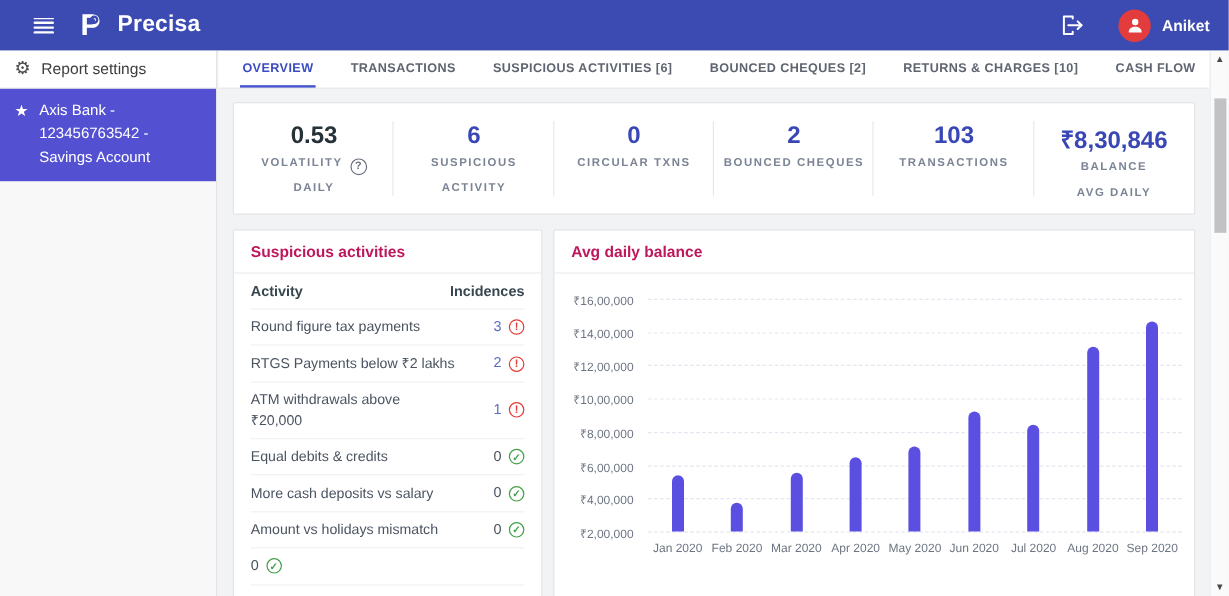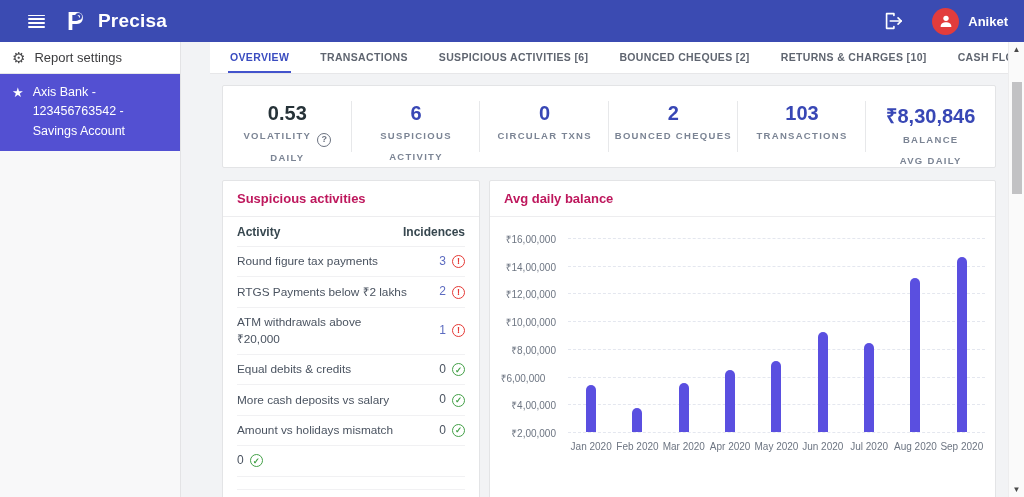--- a/index.html
+++ b/index.html
@@ -28,30 +28,30 @@
     background:#f8f8f9; border-right:1px solid #e3e3e5; }
   .report-settings { background:#fff; height:32px; display:flex; align-items:center;
     gap:9px; padding:0 12px; border-bottom:1px solid #e6e6e8; font-size:13px;
     color:#3d3d3f; cursor:pointer; }
   .gear { font-size:15px; color:#4a4a4c; line-height:1; }
   .account-item { background:#5350d2; color:#fff; padding:9px 10px 10px 12px;
     display:flex; gap:9px; font-size:12.5px; line-height:1.55; cursor:pointer; }
   .account-item .star { font-size:13px; line-height:1.5; }
 
   
-  .content { position:absolute; left:182px; top:42px; right:16px; bottom:0; overflow:hidden;margin-left:28px; }
+  .content { position:absolute; left:182px; top:42px; right:16px; bottom:0; overflow:hidden; }
   .tab-bar { background:#fff; height:32px; border-bottom:1px solid #e7e7e9;
     display:flex; align-items:stretch; padding:0 18px; gap:27px; }
   .tab { display:flex; align-items:center; font-size:10.5px; font-weight:600;
     letter-spacing:.35px; color:#5f6570; border-bottom:2px solid transparent;
     padding:0 2px; white-space:nowrap; cursor:pointer; }
   .tab.active { color:#3a4cc0; border-bottom-color:#4353cc; }
 
   .stats-card { margin:11px 12px 0 12px; background:#fff; border:1px solid #e3e4e6;
-    border-radius:2px; height:83px; display:flex; }
+    border-radius:2px; height:94px; display:flex; }
   .stat { flex:1; position:relative; text-align:center; padding-top:16px; }
   .stat:not(:last-child)::after { content:''; position:absolute; right:0; top:15px;
     bottom:15px; width:1px; background:#e7e8ea; }
   .stat-value { font-size:20px; font-weight:700; color:#3847b5; }
   .stat-value.dark { color:#263238; }
   .stat-label-line { font-size:9.5px; letter-spacing:1.3px; color:#7b8494;
     line-height:21px; font-weight:600; }
   .help-icon { display:inline-flex; align-items:center; justify-content:center;
     width:14px; height:14px; border:1.4px solid #6b7280; border-radius:50%;
     font-size:9px; font-weight:700; color:#6b7280; margin-left:6px; letter-spacing:0;
@@ -251,21 +251,21 @@
           <div class="ytick" style="top: 15px;">₹16,00,000</div>
           <div class="gridline" style="top: 48.7143px;"></div>
           <div class="ytick" style="top: 42.7143px;">₹14,00,000</div>
           <div class="gridline" style="top: 76.4286px;"></div>
           <div class="ytick" style="top: 70.4286px;">₹12,00,000</div>
           <div class="gridline" style="top: 104.143px;"></div>
           <div class="ytick" style="top: 98.1429px;">₹10,00,000</div>
           <div class="gridline" style="top: 131.857px;"></div>
           <div class="ytick" style="top: 125.857px;">₹8,00,000</div>
           <div class="gridline" style="top: 159.571px;"></div>
-          <div class="ytick" style="top: 153.571px; text-align: center;">₹6,00,000</div>
+          <div class="ytick" style="top: 153.571px;">₹6,00,000</div>
           <div class="gridline" style="top: 187.286px;"></div>
           <div class="ytick" style="top: 181.286px;">₹4,00,000</div>
           <div class="gridline" style="top: 215px;"></div>
           <div class="ytick" style="top: 209px;">₹2,00,000</div>
           <div class="bars">
             <div class="bar-col">
               <div class="bar" style="height: 47.1px; background: rgb(90, 79, 224);"></div>
             </div>
             <div class="bar-col">
               <div class="bar" style="height: 23.6px; background: rgb(90, 79, 224);"></div>

